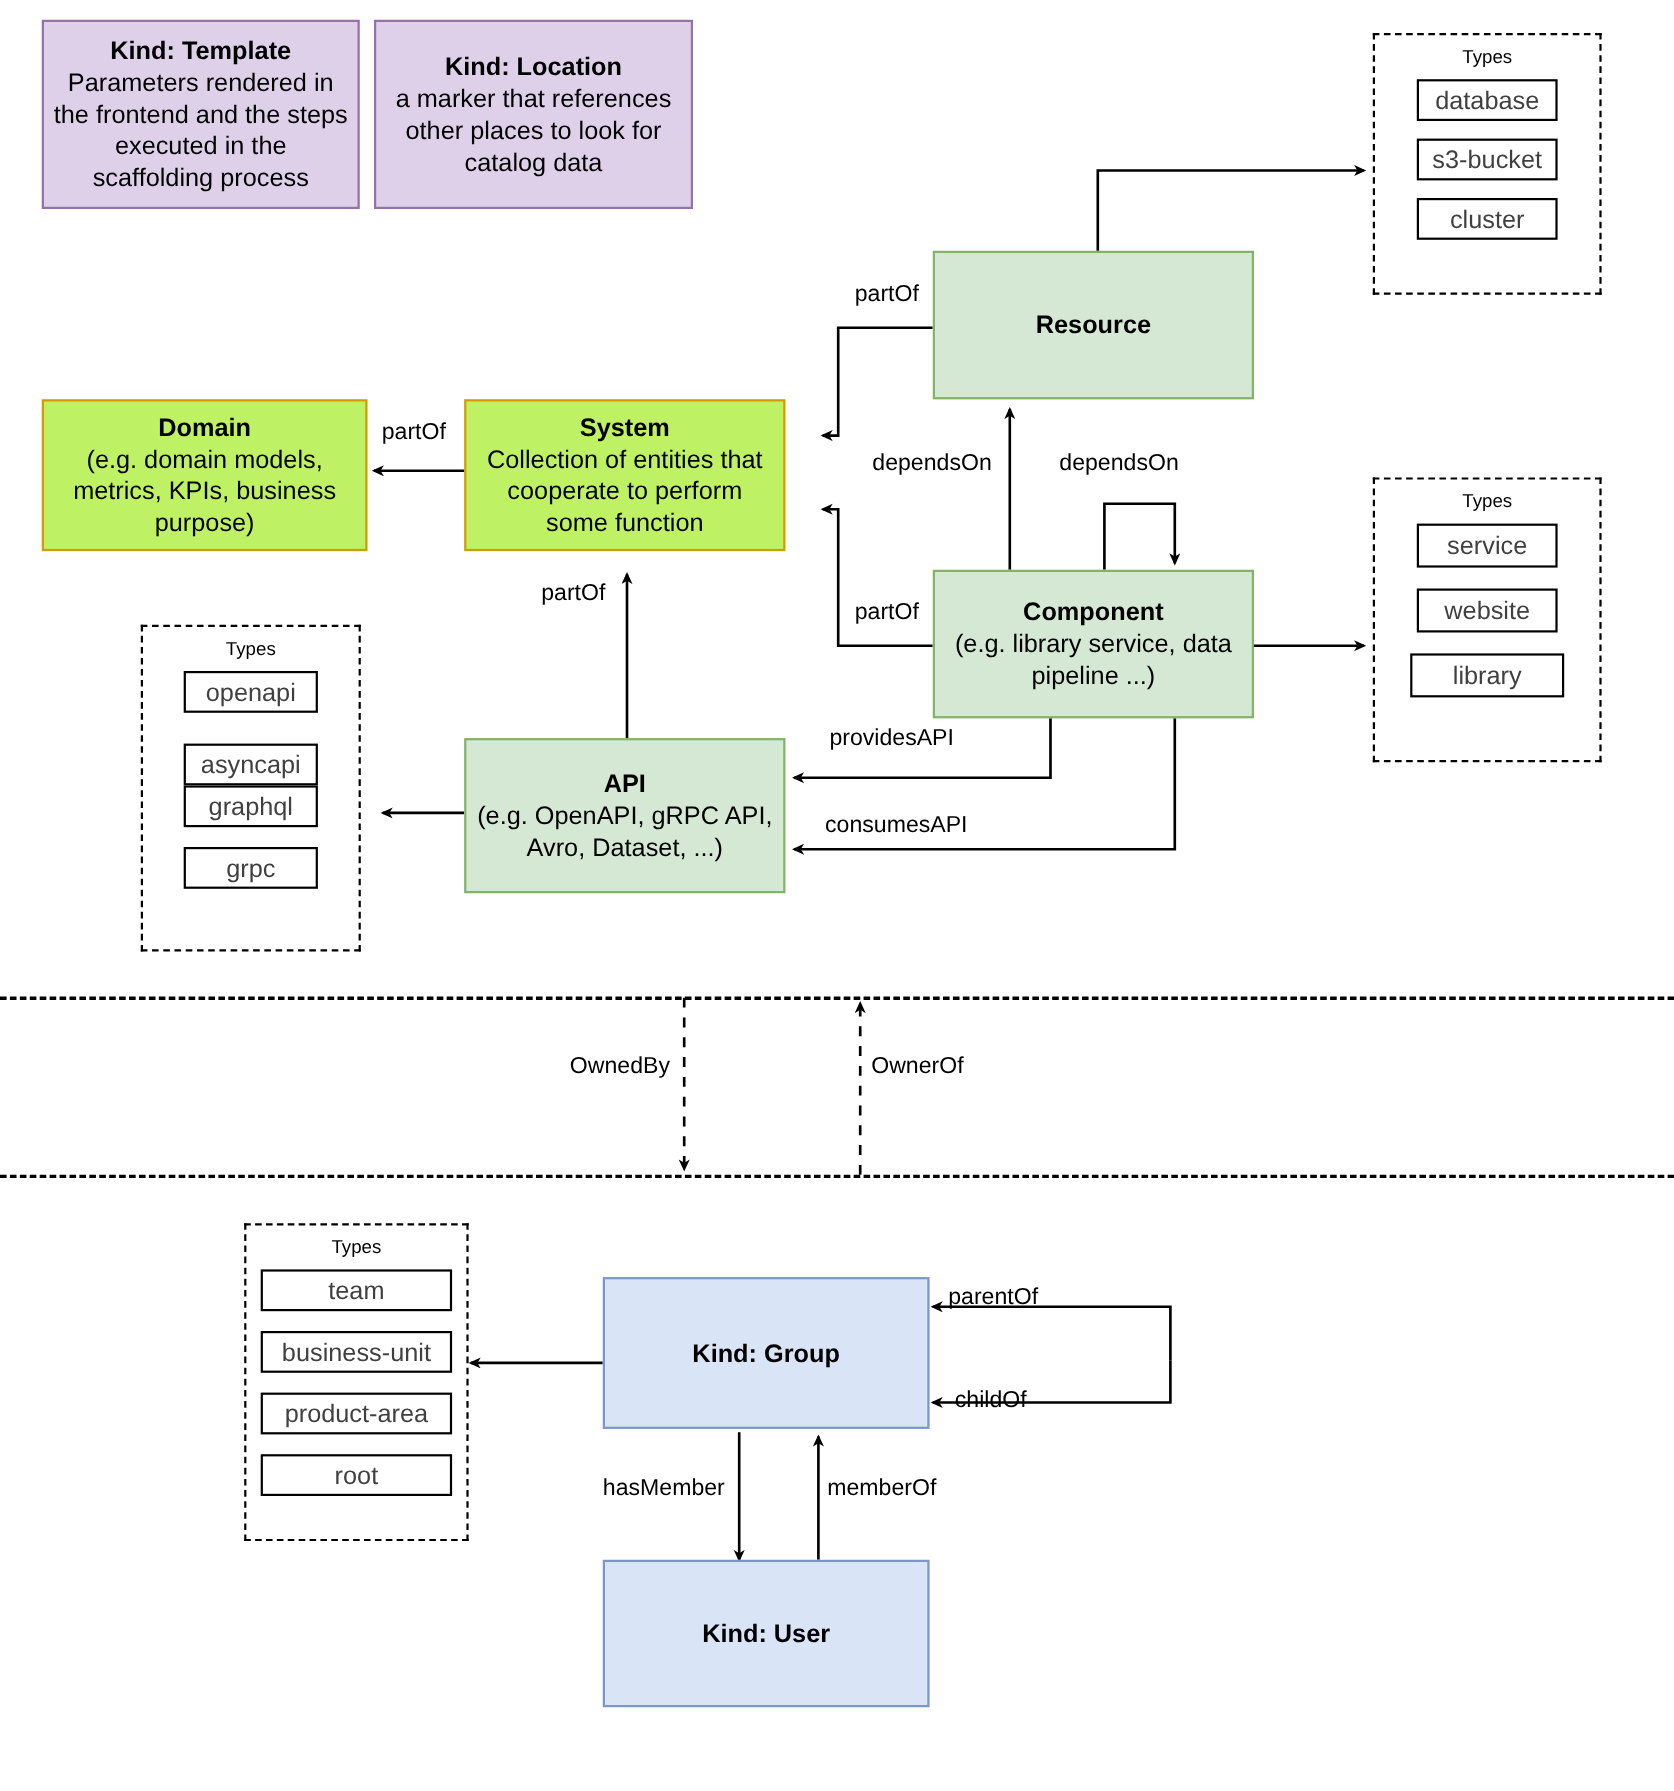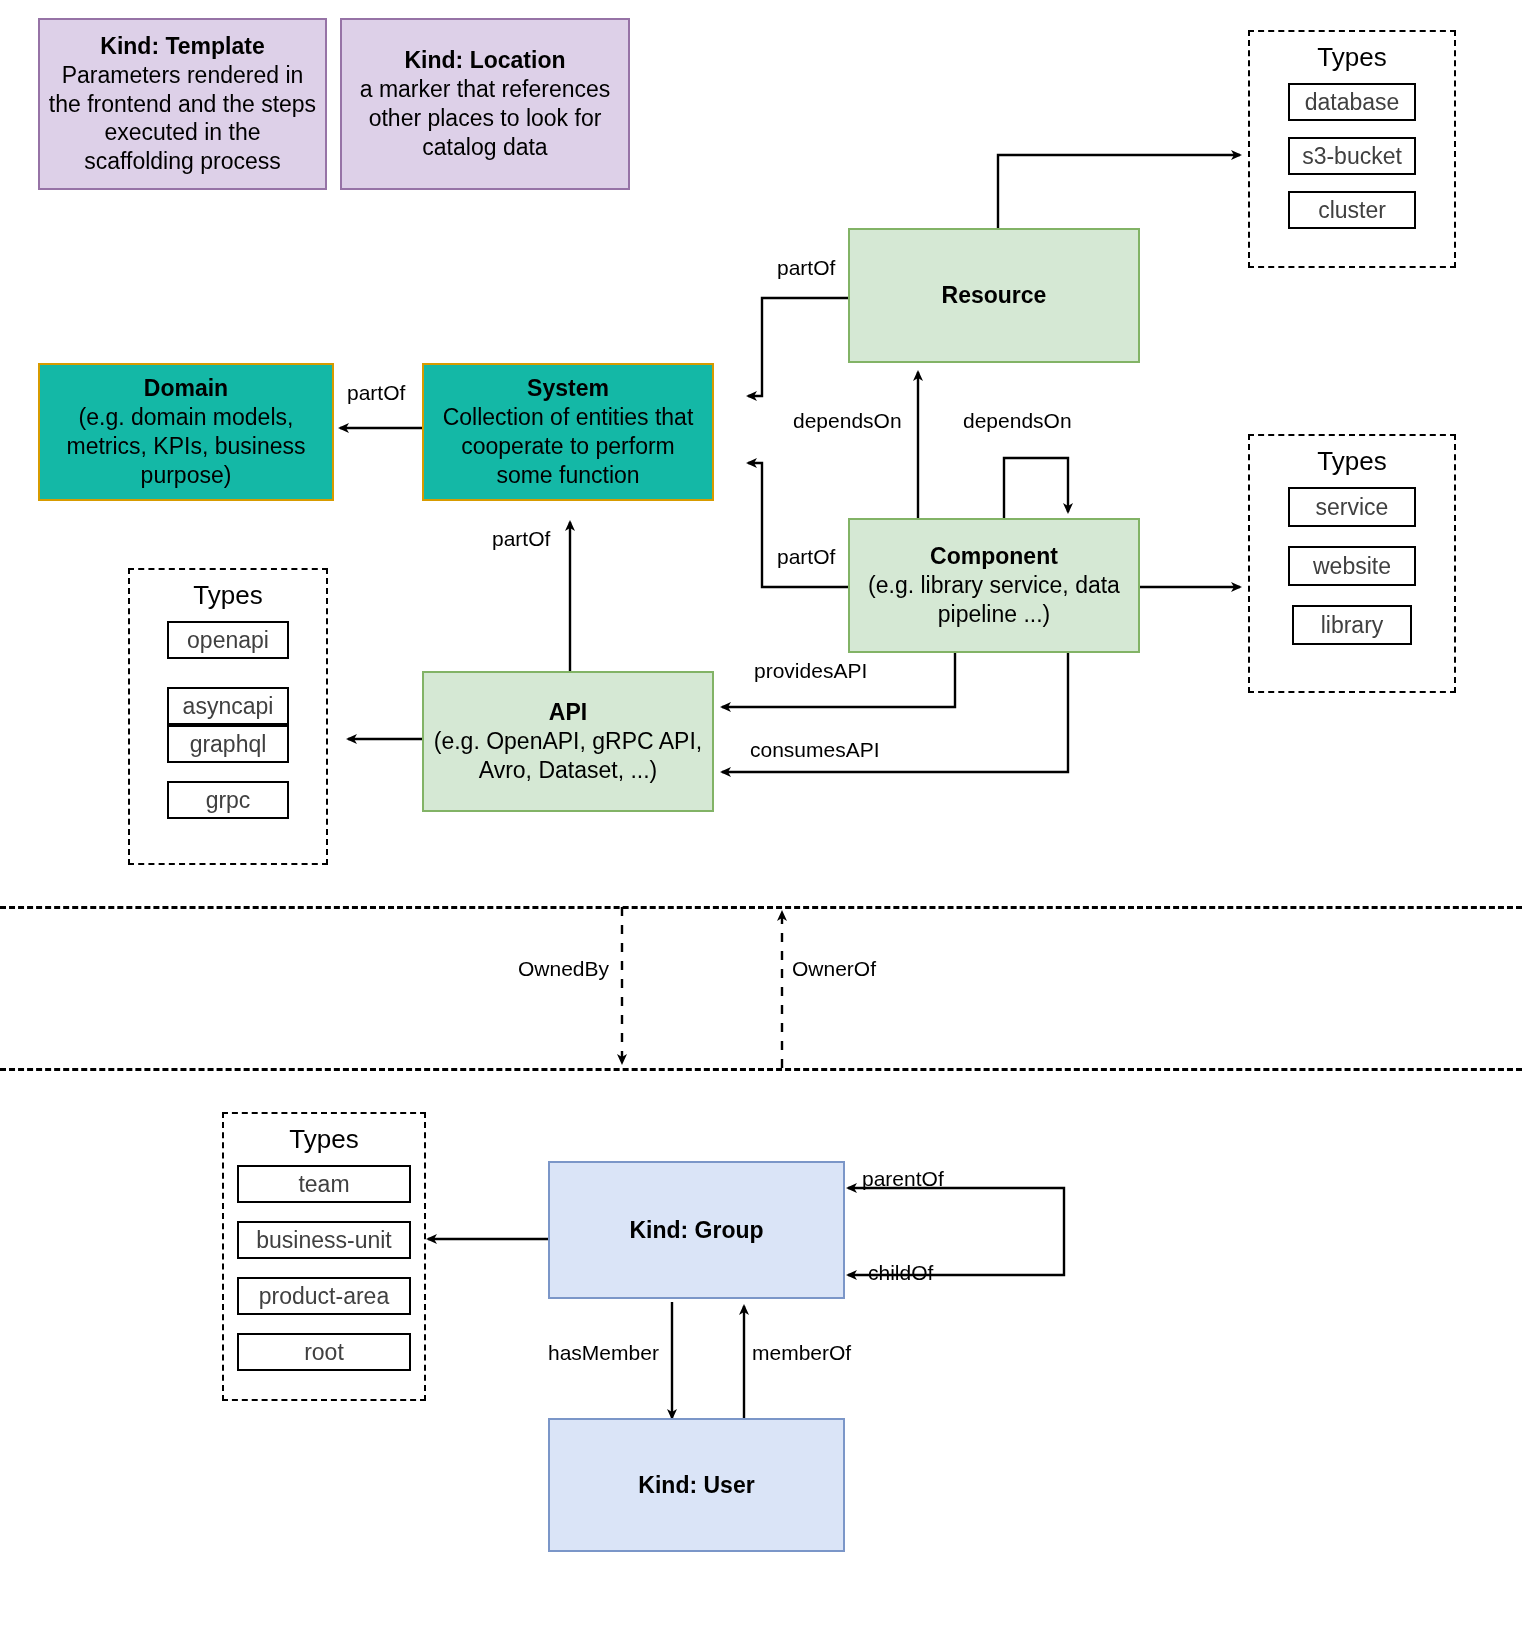--- a/index.html
+++ b/index.html
@@ -40,21 +40,21 @@
   }
   .node .title {
     font-weight: bold;
   }
   .node-purple {
     background: #DDD0E8;
     border: 2px solid #9673A6;
     font-size: 23px;
   }
   .node-orange {
-    background: #14b8a6;
+    background: #bef264;
     border: 2px solid #D79B00;
     font-size: 23px;
   }
   .node-green {
     background: #D5E8D4;
     border: 2px solid #82B366;
     font-size: 23px;
   }
   .node-blue {
     background: #DAE4F7;
@@ -64,21 +64,21 @@
   .types-group {
     position: absolute;
     box-sizing: border-box;
     border: 2px dashed #000000;
     background: transparent;
     display: flex;
     flex-direction: column;
     align-items: center;
   }
   .types-group .types-title {
-    font-size: 26px;
+    font-size: 17px;
     color: #000000;
     margin-top: 10px;
     margin-bottom: 10px;
   }
   .type-chip {
     box-sizing: border-box;
     border: 2px solid #000000;
     background: #ffffff;
     font-size: 23px;
     color: #404040;
@@ -202,21 +202,21 @@
     <div class="types-title">Types</div>
     <div class="type-chip" style="width:128px; height:38px; margin-bottom:16px;">database</div>
     <div class="type-chip" style="width:128px; height:38px; margin-bottom:16px;">s3-bucket</div>
     <div class="type-chip" style="width:128px; height:38px;">cluster</div>
   </div>
 
   <div class="types-group" style="left:1248px; top:434px; width:208px; height:259px;">
     <div class="types-title">Types</div>
     <div class="type-chip" style="width:128px; height:40px; margin-bottom:19px;">service</div>
     <div class="type-chip" style="width:128px; height:40px; margin-bottom:19px;">website</div>
-    <div class="type-chip" style="width:120px; height:40px;text-align:center;">library</div>
+    <div class="type-chip" style="width:140px; height:40px;text-align:center;">library</div>
   </div>
 
   <div class="types-group" style="left:128px; top:568px; width:200px; height:297px;">
     <div class="types-title">Types</div>
     <div class="type-chip" style="width:122px; height:38px; margin-bottom:28px;">openapi</div>
     <div class="type-chip" style="width:122px; height:38px; ">asyncapi</div>
     <div class="type-chip" style="width:122px; height:38px; margin-bottom:18px;">graphql</div>
     <div class="type-chip" style="width:122px; height:38px;">grpc</div>
   </div>
 

